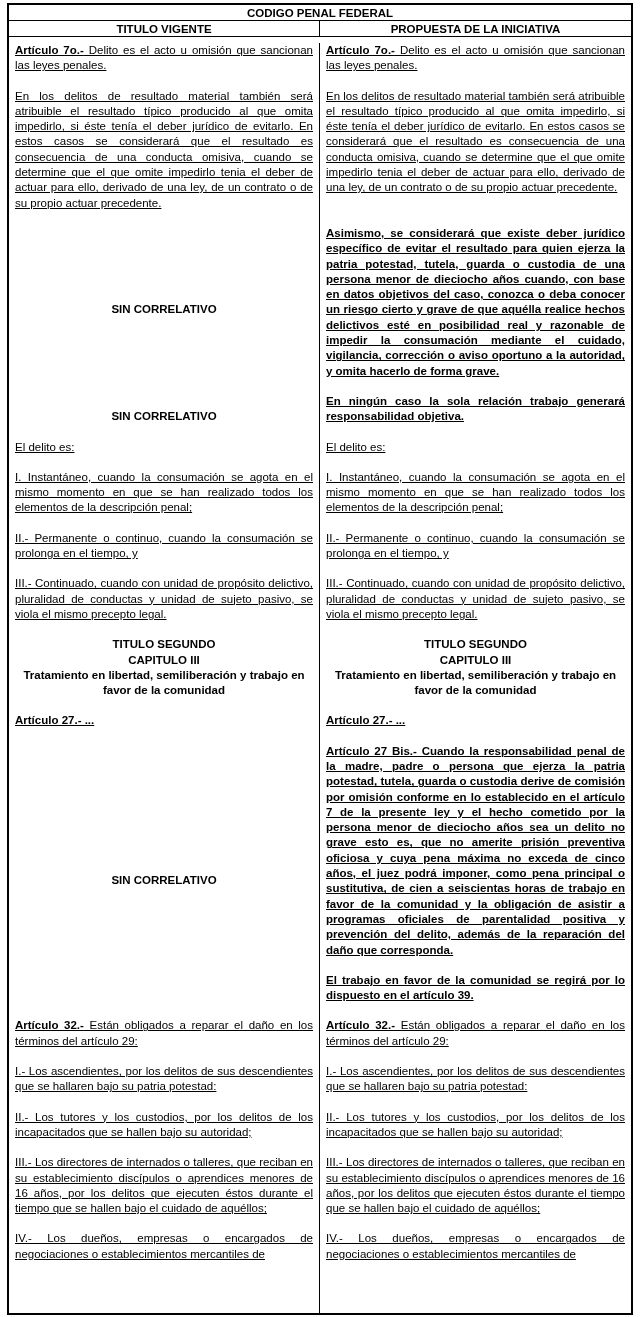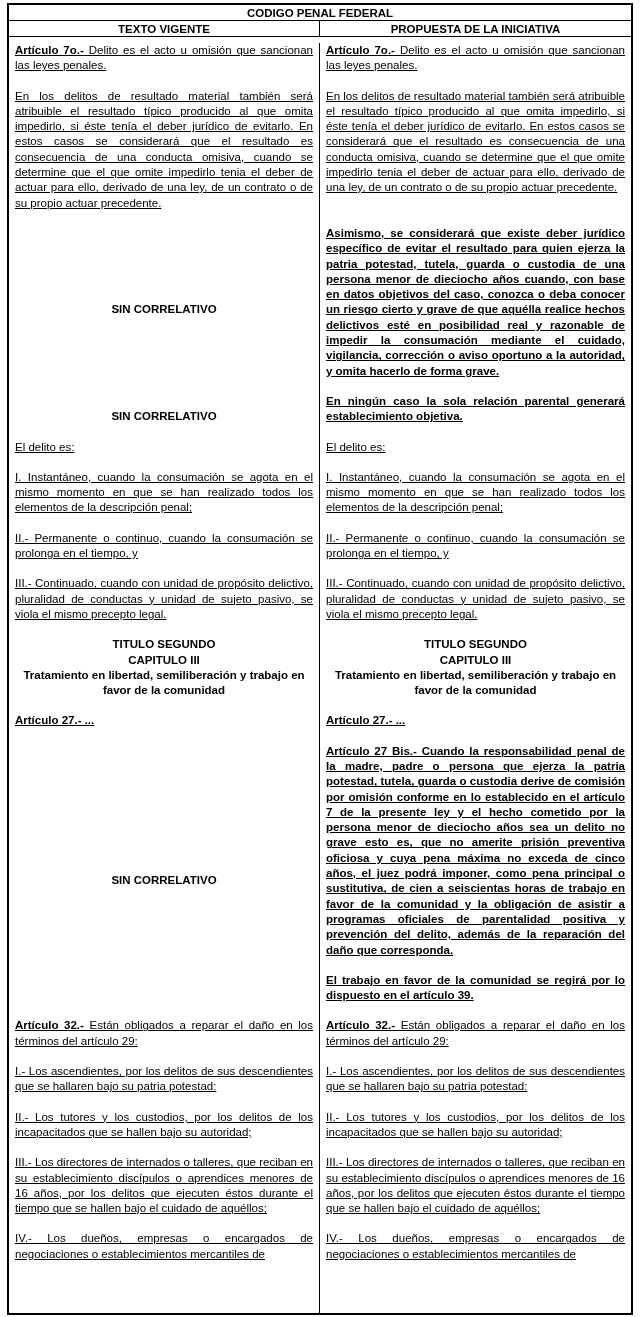--- a/index.html
+++ b/index.html
@@ -78,21 +78,21 @@
   
   .filler { flex: 1 1 auto; }
 </style>
 </head>
 <body>
 
 <div class="page">
   <div class="doc-table">
     <div class="title-row">CODIGO PENAL FEDERAL</div>
     <div class="header-row">
-      <div class="header-cell cl">TEXTO VIGENTE</div>
+      <div class="header-cell cl">TITULO VIGENTE</div>
       <div class="header-cell">PROPUESTA DE LA INICIATIVA</div>
     </div>
     <div class="body">
         <div class="row">
           <div class="cell cl">
             <p class="j"><span class="b">Artículo 7o.-</span><span> Delito es el acto u omisión que sancionan las leyes penales.</span></p>
           </div>
           <div class="cell cr">
             <p class="j"><span class="b">Artículo 7o.-</span><span> Delito es el acto u omisión que sancionan las leyes penales.</span></p>
           </div>
@@ -111,21 +111,21 @@
           </div>
           <div class="cell cr">
             <p class="j"><span class="b">Asimismo, se considerará que existe deber jurídico específico de evitar el resultado para quien ejerza la patria potestad, tutela, guarda o custodia de una persona menor de dieciocho años cuando, con base en datos objetivos del caso, conozca o deba conocer un riesgo cierto y grave de que aquélla realice hechos delictivos esté en posibilidad real y razonable de impedir la consumación mediante el cuidado, vigilancia, corrección o aviso oportuno a la autoridad, y omita hacerlo de forma grave.</span></p>
           </div>
         </div>
         <div class="row">
           <div class="cell cl vc">
             <p class="c"><span class="b">SIN CORRELATIVO</span></p>
           </div>
           <div class="cell cr">
-            <p class="j"><span class="b">En ningún caso la sola relación parental generará establecimiento objetiva.</span></p>
+            <p class="j"><span class="b">En ningún caso la sola relación trabajo generará responsabilidad objetiva.</span></p>
             <p class="j"><span> </span></p>
           </div>
         </div>
         <div class="row">
           <div class="cell cl">
             <p class="j"><span>El delito es:</span></p>
           </div>
           <div class="cell cr">
             <p class="j"><span>El delito es:</span></p>
           </div>

